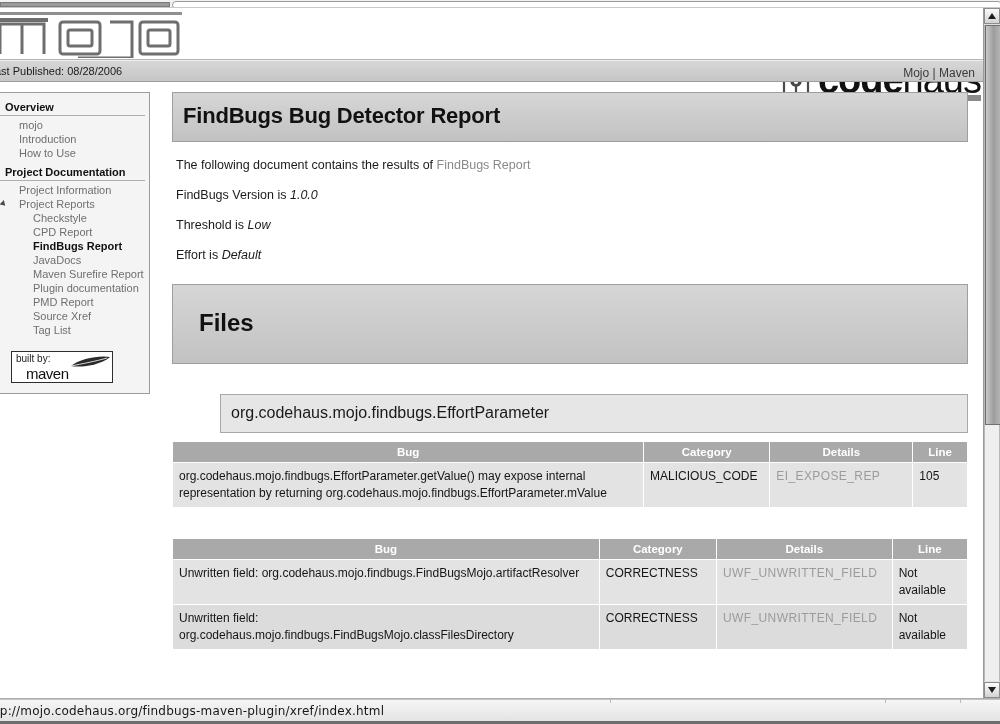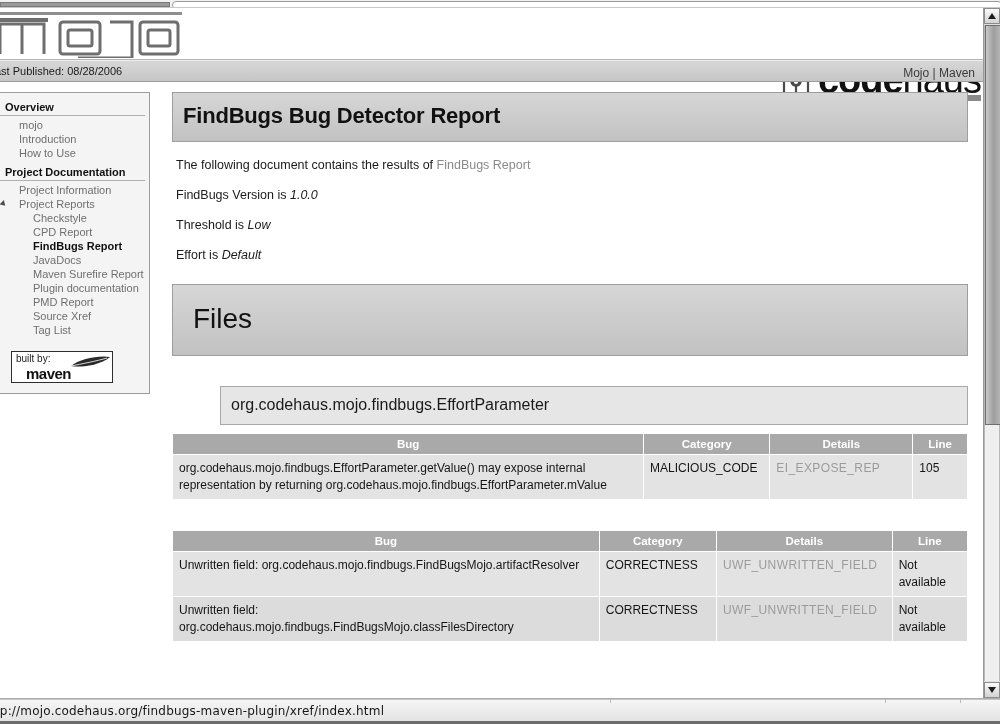--- a/index.html
+++ b/index.html
@@ -132,41 +132,41 @@
     background: #ffffff;
     position: relative;
     overflow: hidden;
   }
   #builtby .bb-top {
     position: absolute; left: 4px; top: 1px;
     font-size: 10px; color: #222;
   }
   #builtby .bb-main {
     position: absolute; left: 14px; top: 13px;
-    font-size: 15px; font-weight: bold; color: #111; letter-spacing: -0.5px;
+    font-size: 15px; font-weight: normal; color: #111; letter-spacing: -0.5px;
   }
   #builtby svg { position: absolute; right: 1px; top: 2px; }
 
   
   #main {
     position: absolute; left: 172px; top: 10px;
     width: 796px;
   }
   .section-band {
     background: linear-gradient(#d6d6d6, #c2c2c2);
     border: 1px solid #9e9e9e;
     padding: 10px 10px 12px 10px;
   }
   .section-band h1 {
     margin: 0; font-size: 22px; font-weight: bold; color: #111;
     letter-spacing: -0.2px;
   }
   .section-band.h2band { padding: 8px 10px 10px 10px; }
   .section-band.h2band h2 {
-    margin: 10px; font-size: 28px; font-weight: normal; color: #111;
+    margin: 16px; font-size: 24px; font-weight: bold; color: #111;
   }
 
   .para {
     font-size: 12.5px; color: #1a1a1a;
     margin: 16px 0 0 4px;
   }
   .para i { font-style: italic; text-align: right; }
   .para a.lnk { color: #8a8a8a; text-decoration: none; }
 
   .filebar {

